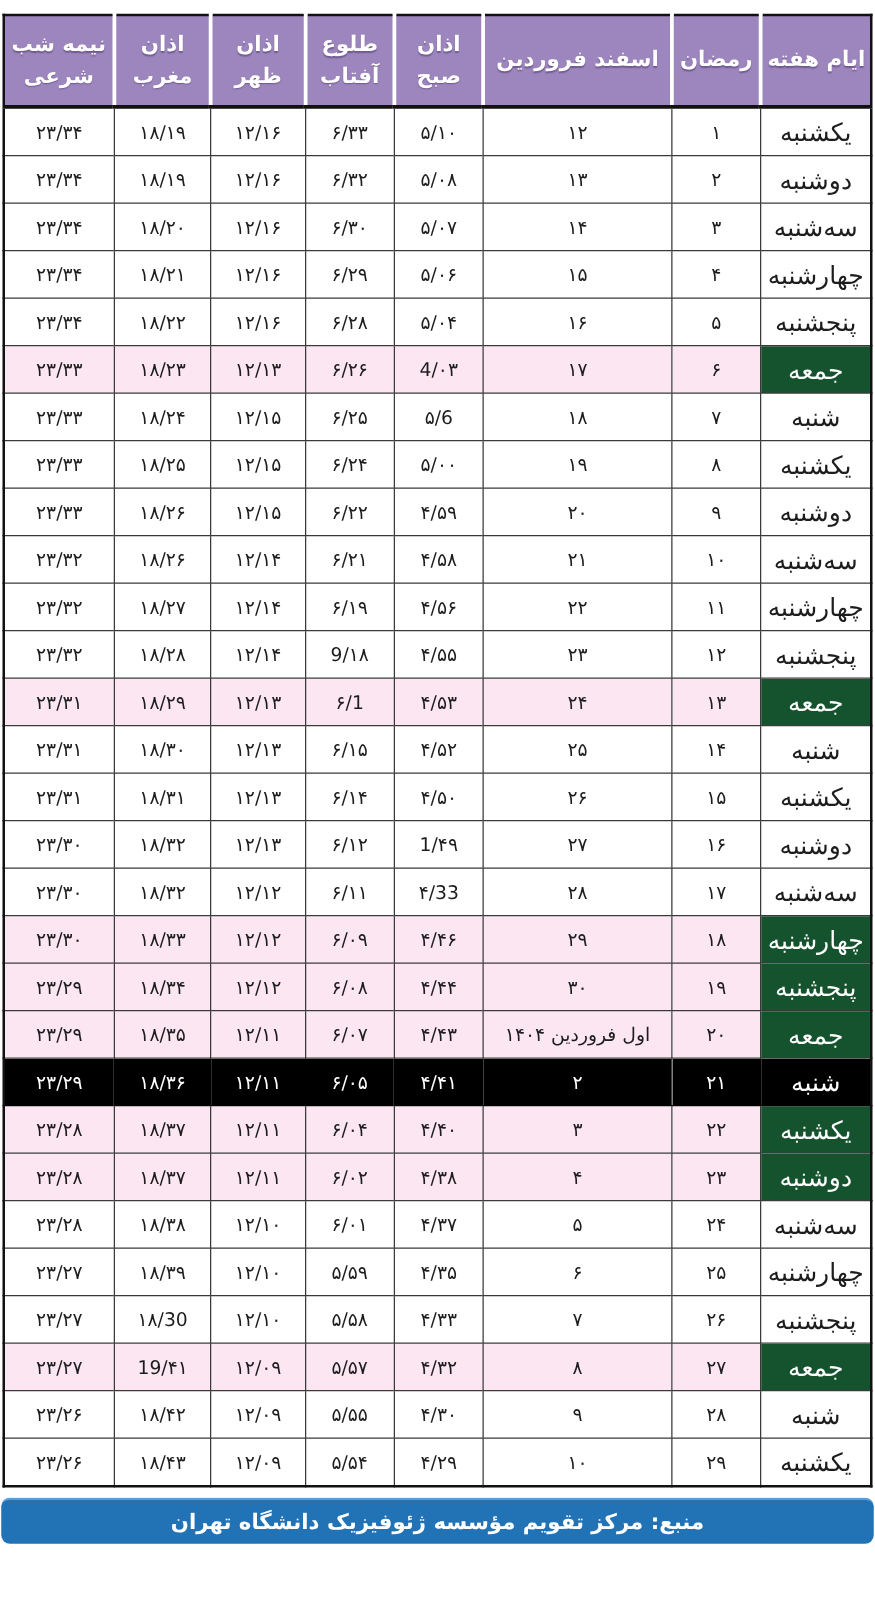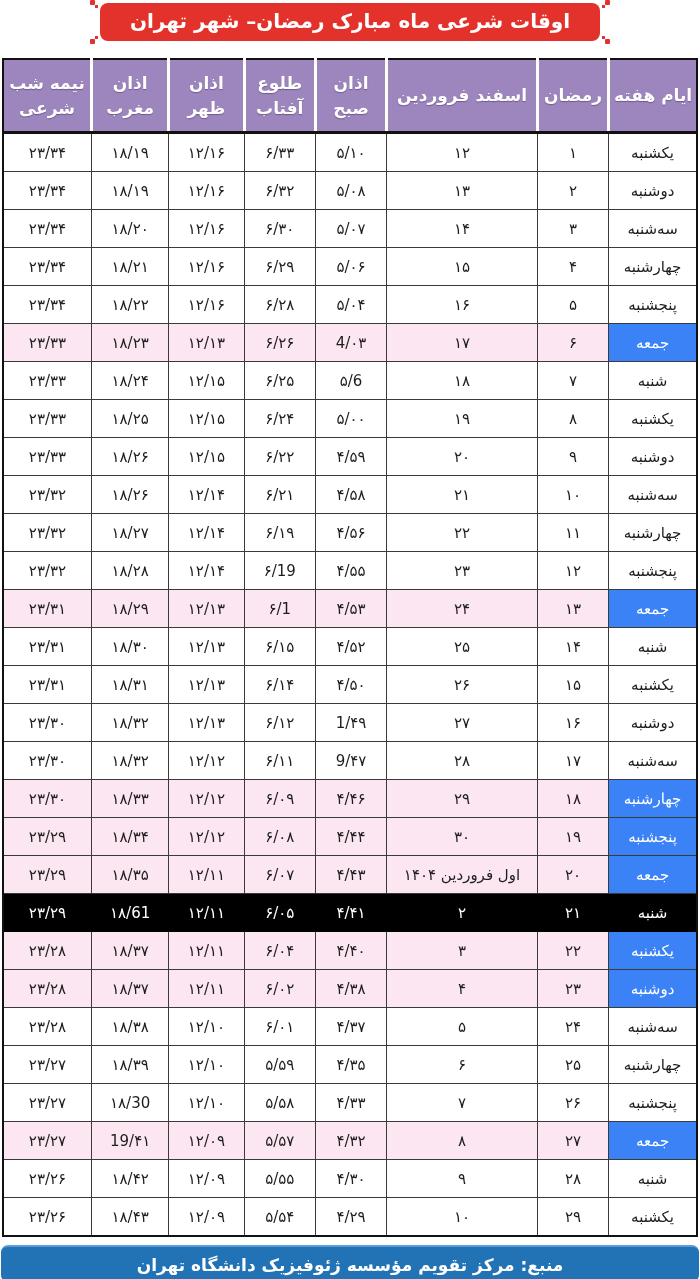--- a/index.html
+++ b/index.html
@@ -42,47 +42,38 @@
     text-shadow:0 1px 1px rgba(60,40,90,.45);
   }
   thead th:not(:first-child){border-inline-start:3px solid #ffffff;}
   tbody td{
     height:37px;text-align:center;vertical-align:middle;
     font-size:15px;color:#1d1d1d;background:#ffffff;
     border:1px solid #3a3a3a;padding:0 2px;
     white-space:nowrap;overflow:hidden;
   }
   tr.highlight td{background:#fbe6f1;}
-  tr.highlight td.day{background:#3b82f6;color:#ffffff;font-family:Liberation Serif, serif;}
+  tr.highlight td.day{background:#14532d;color:#ffffff;}
   tr.black td{background:#000000;color:#ffffff;border-color:#000;}
-  td.day{font-size:15px;}
+  td.day{font-size:20px;}
 
   
   .footer{
     margin:8px 1px 0 1px;height:37px;
     background:#2273b5;border-radius:7px;
     border-top:2px solid #5b9ed6;box-sizing:border-box;
     color:#ffffff;font-size:17px;font-weight:bold;
     display:flex;align-items:center;justify-content:center;
   }
 </style>
 </head>
 <body>
 
 <div class="page">
 
-  <div class="title-row">
-    <div class="banner">
-      <span class="cdot tl"></span>
-      <span class="cdot tr"></span>
-      <span class="cdot bl"></span>
-      <span class="cdot br"></span>
-      <span>اوقات شرعی ماه مبارک رمضان– شهر تهران</span>
-    </div>
-  </div>
 
   <table class="pt" dir="rtl">
     <colgroup>
       <col style="width:88px">
         <col style="width:71px">
         <col style="width:150px">
         <col style="width:71px">
       <col style="width:71px">
         <col style="width:75px">
         <col style="width:77px">
@@ -214,21 +205,21 @@
           <td>۶/۱۹</td>
           <td>۱۲/۱۴</td>
           <td>۱۸/۲۷</td>
           <td>۲۳/۳۲</td>
         </tr>
         <tr class="normal">
           <td class="day">پنجشنبه</td>
           <td>۱۲</td>
           <td>۲۳</td>
           <td>۴/۵۵</td>
-          <td>۶/19</td>
+          <td>9/۱۸</td>
           <td>۱۲/۱۴</td>
           <td>۱۸/۲۸</td>
           <td>۲۳/۳۲</td>
         </tr>
         <tr class="highlight">
           <td class="day">جمعه</td>
           <td>۱۳</td>
           <td>۲۴</td>
           <td>۴/۵۳</td>
           <td>۶/1</td>
@@ -263,21 +254,21 @@
           <td>1/۴۹</td>
           <td>۶/۱۲</td>
           <td>۱۲/۱۳</td>
           <td>۱۸/۳۲</td>
           <td>۲۳/۳۰</td>
         </tr>
         <tr class="normal">
           <td class="day">سه‌شنبه</td>
           <td>۱۷</td>
           <td>۲۸</td>
-          <td>9/۴۷</td>
+          <td>۴/33</td>
           <td>۶/۱۱</td>
           <td>۱۲/۱۲</td>
           <td>۱۸/۳۲</td>
           <td>۲۳/۳۰</td>
         </tr>
         <tr class="highlight">
           <td class="day">چهارشنبه</td>
           <td>۱۸</td>
           <td>۲۹</td>
           <td>۴/۴۶</td>
@@ -306,21 +297,21 @@
           <td>۱۸/۳۵</td>
           <td>۲۳/۲۹</td>
         </tr>
         <tr class="black">
           <td class="day">شنبه</td>
           <td>۲۱</td>
           <td>۲</td>
           <td>۴/۴۱</td>
           <td>۶/۰۵</td>
           <td>۱۲/۱۱</td>
-          <td>۱۸/61</td>
+          <td>۱۸/۳۶</td>
           <td>۲۳/۲۹</td>
         </tr>
         <tr class="highlight">
           <td class="day">یکشنبه</td>
           <td>۲۲</td>
           <td>۳</td>
           <td>۴/۴۰</td>
           <td>۶/۰۴</td>
           <td>۱۲/۱۱</td>
           <td>۱۸/۳۷</td>

